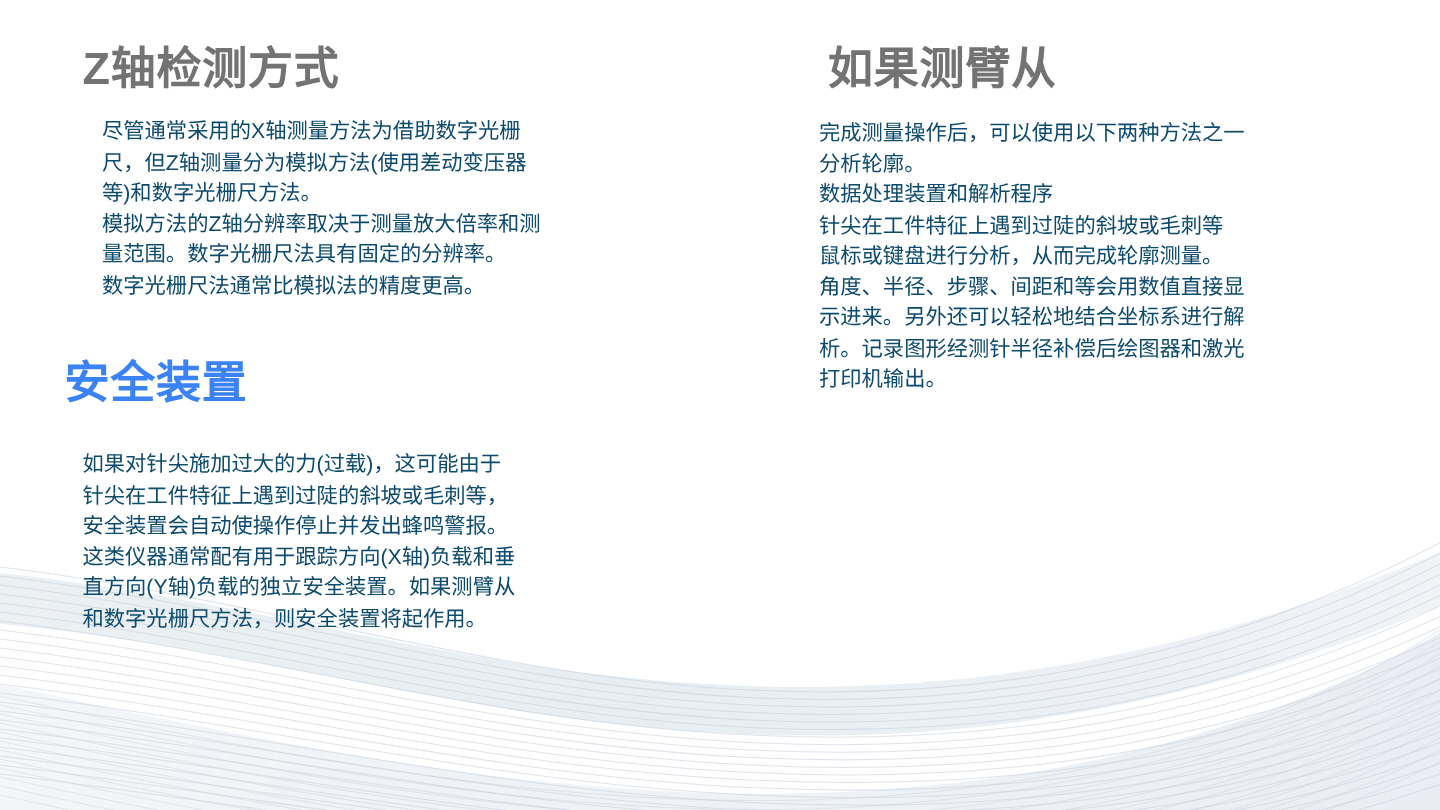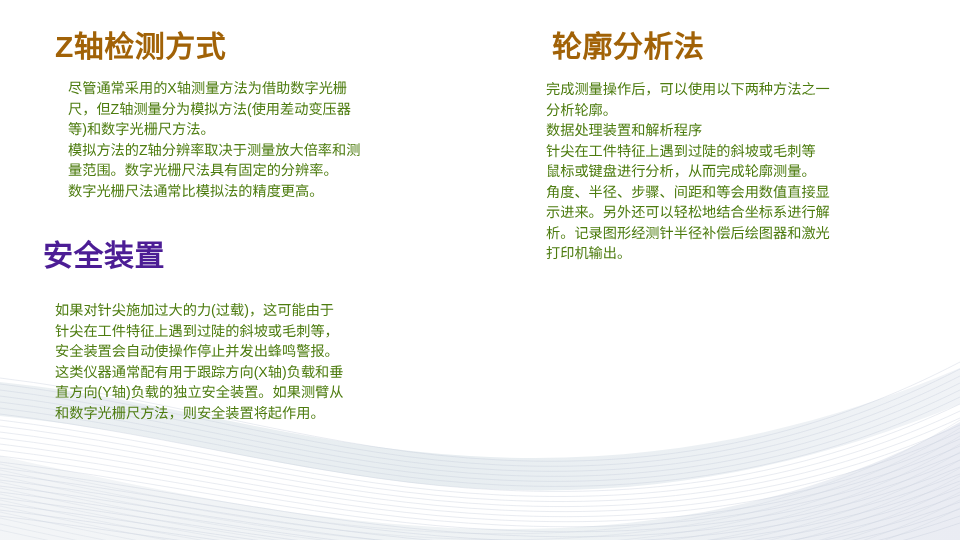--- a/index.html
+++ b/index.html
@@ -46,39 +46,39 @@
 
   .section { margin: 0; }
 
   .heading {
     margin: 0;
     font-weight: bold;
     letter-spacing: 0.5px;
     line-height: 1.1;
     white-space: nowrap;
   }
-  .heading-cyan { color: #a16207; }
-  .heading-navy { color: #4c1d95; }
+  .heading-cyan { color: #737373; }
+  .heading-navy { color: #3b82f6; }
 
   #z-axis-heading {
     font-size: 30px;
     padding-left: 13px;
   }
   #profile-heading {
     font-size: 30px;
     padding-left: 12px;
   }
   #safety-heading {
     font-size: 30px;
     padding-left: 1px;
   }
 
   .body-text {
     margin: 0;
-    color: #4d7c0f;
+    color: #0c4a6e;
     font-size: 14.2px;
     line-height: 20.5px;
     white-space: pre-line;
     font-weight: 400;
   }
 
   #z-axis-body   { padding-left: 26px; margin-top: 15px; width: 372px; }
   #safety-body   { padding-left: 13px; margin-top: 28px; width: 372px; }
   #profile-body  { padding-left: 6px;  margin-top: 16px; width: 384px; }
 
@@ -171,21 +171,21 @@
 这类仪器通常配有用于跟踪方向(X轴)负载和垂
 直方向(Y轴)负载的独立安全装置。如果测臂从
 和数字光栅尺方法，则安全装置将起作用。</p>
     </section>
 
   </div>
 
   <div id="right-column" class="column">
 
     <section class="section">
-      <h1 id="profile-heading" class="heading heading-cyan">轮廓分析法</h1>
+      <h1 id="profile-heading" class="heading heading-cyan">如果测臂从</h1>
       <p id="profile-body" class="body-text">完成测量操作后，可以使用以下两种方法之一
 分析轮廓。
 数据处理装置和解析程序
 针尖在工件特征上遇到过陡的斜坡或毛刺等
 鼠标或键盘进行分析，从而完成轮廓测量。
 角度、半径、步骤、间距和等会用数值直接显
 示进来。另外还可以轻松地结合坐标系进行解
 析。记录图形经测针半径补偿后绘图器和激光
 打印机输出。</p>
     </section>

